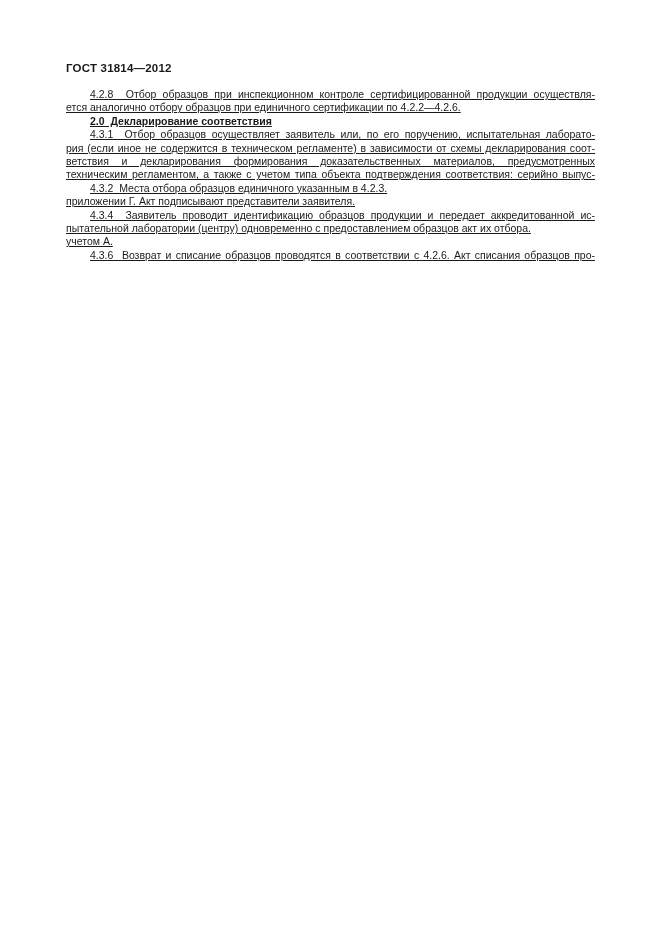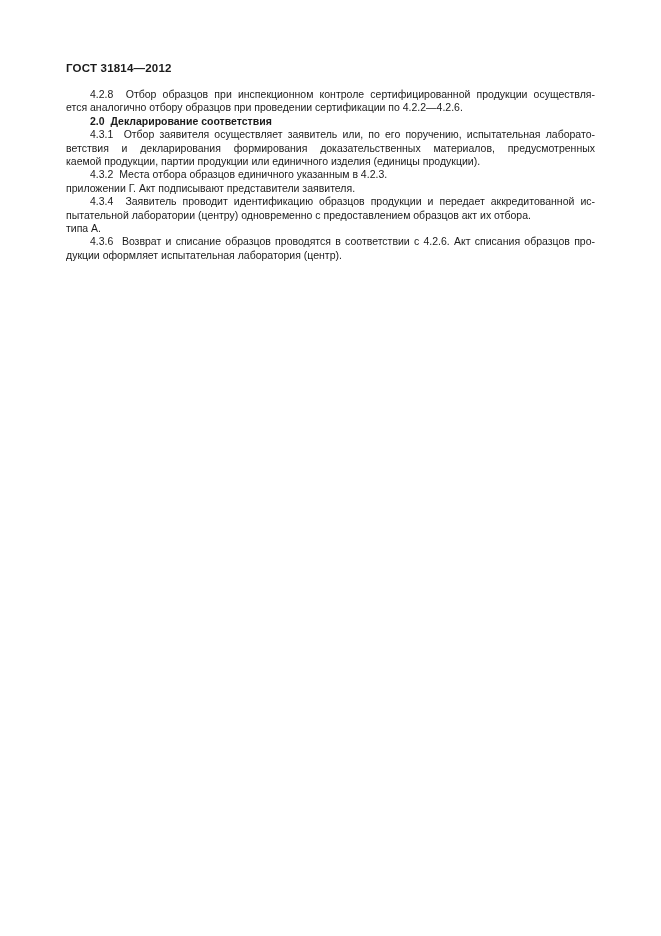--- a/index.html
+++ b/index.html
@@ -29,20 +29,21 @@
     position: absolute;
     left: 66px;
     top: 88px;
     width: 529px;
     font-size: 10.5px;
     line-height: 13.4px;
   }
   .text-line {
     white-space: pre-wrap;
     text-align: justify;
+    text-decoration: underline;
   }
   .text-line.justify {
     text-align-last: justify;
   }
   .text-line.indent {
     padding-left: 24px;
   }
   .text-line.bold {
     font-weight: bold;
   }
@@ -54,28 +55,28 @@
   }
 </style>
 </head>
 <body>
 
 <div class="page">
   <div class="doc-header">ГОСТ 31814—2012</div>
 
   <div class="doc-body" id="doc-body">
       <div class="text-line indent justify">4.2.8  Отбор образцов при инспекционном контроле сертифицированной продукции осуществля-</div>
-      <div class="text-line">ется аналогично отбору образцов при проведении сертификации по 4.2.2—4.2.6.</div>
+      <div class="text-line">ется аналогично отбору образцов при единичного сертификации по 4.2.2—4.2.6.</div>
       <div class="text-line indent bold">2.0  Декларирование соответствия</div>
-      <div class="text-line indent justify">4.3.1  Отбор заявителя осуществляет заявитель или, по его поручению, испытательная лаборато-</div>
+      <div class="text-line indent justify">4.3.1  Отбор образцов осуществляет заявитель или, по его поручению, испытательная лаборато-</div>
+      <div class="text-line justify">рия (если иное не содержится в техническом регламенте) в зависимости от схемы декларирования соот-</div>
       <div class="text-line justify">ветствия и декларирования формирования доказательственных материалов, предусмотренных</div>
-      <div class="text-line">каемой продукции, партии продукции или единичного изделия (единицы продукции).</div>
+      <div class="text-line justify">техническим регламентом, а также с учетом типа объекта подтверждения соответствия: серийно выпус-</div>
       <div class="text-line indent">4.3.2  Места отбора образцов единичного указанным в 4.2.3.</div>
       <div class="text-line">приложении Г. Акт подписывают представители заявителя.</div>
       <div class="text-line indent justify">4.3.4  Заявитель проводит идентификацию образцов продукции и передает аккредитованной ис-</div>
       <div class="text-line">пытательной лаборатории (центру) одновременно с предоставлением образцов акт их отбора.</div>
-      <div class="text-line">типа А.</div>
+      <div class="text-line">учетом А.</div>
       <div class="text-line indent justify">4.3.6  Возврат и списание образцов проводятся в соответствии с 4.2.6. Акт списания образцов про-</div>
-      <div class="text-line">дукции оформляет испытательная лаборатория (центр).</div>
     </div>
 
   <div class="page-number">4</div>
 </div>
 
 </body></html>

